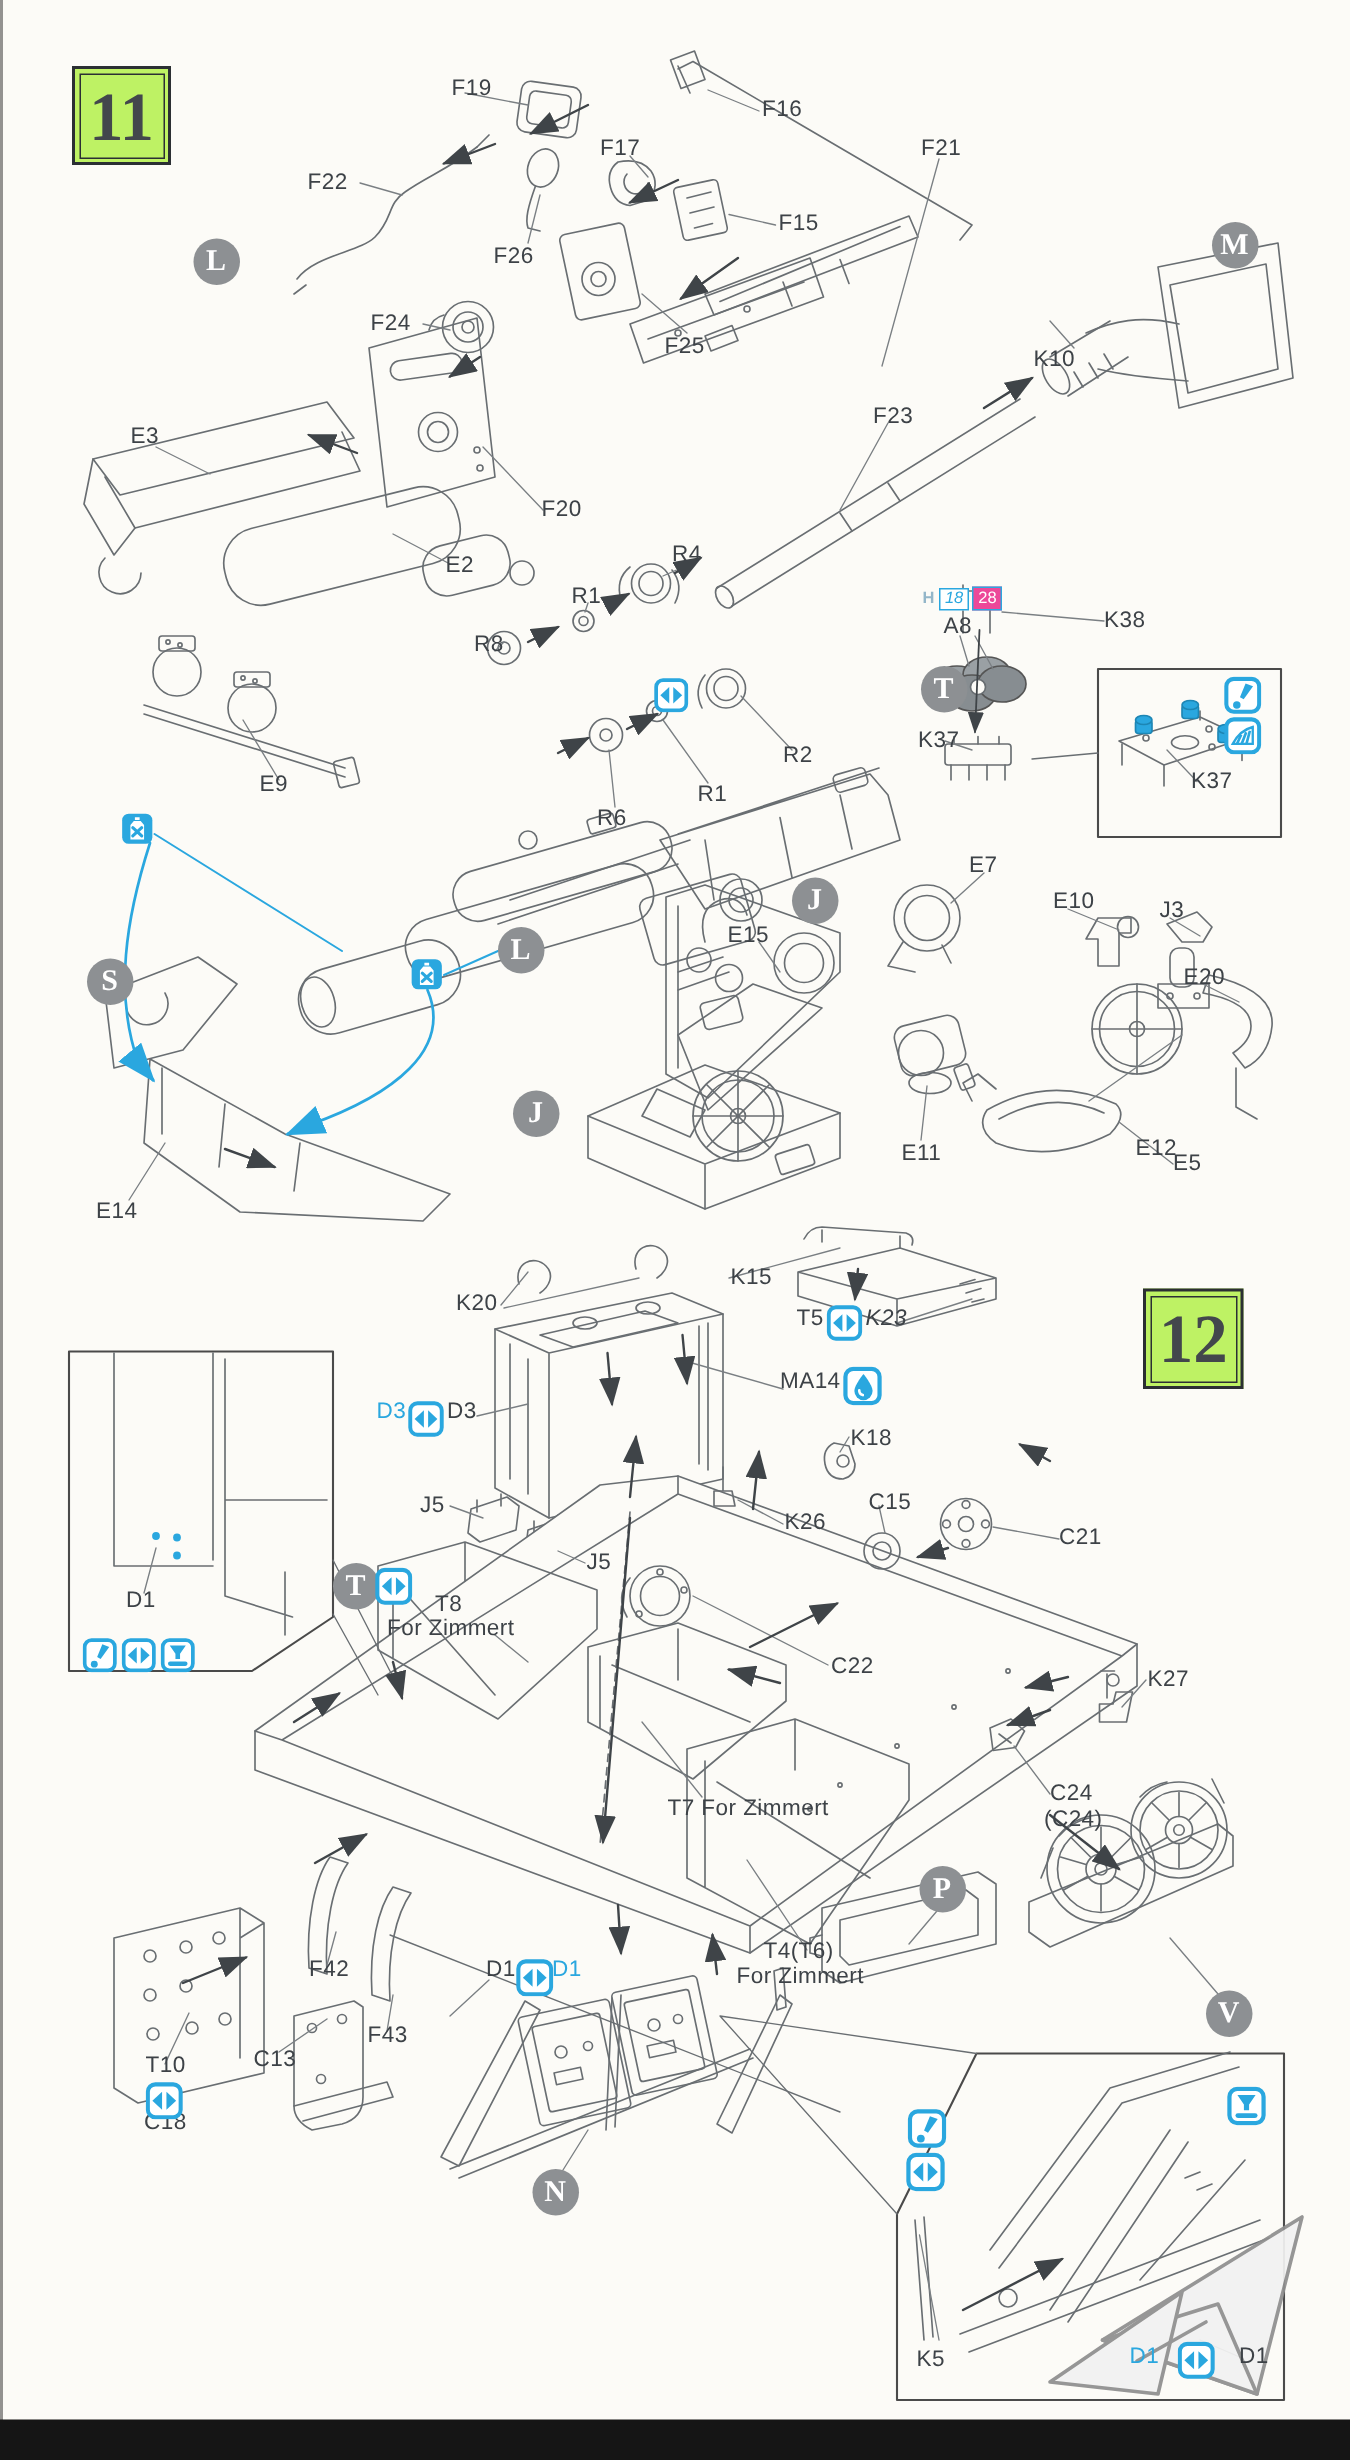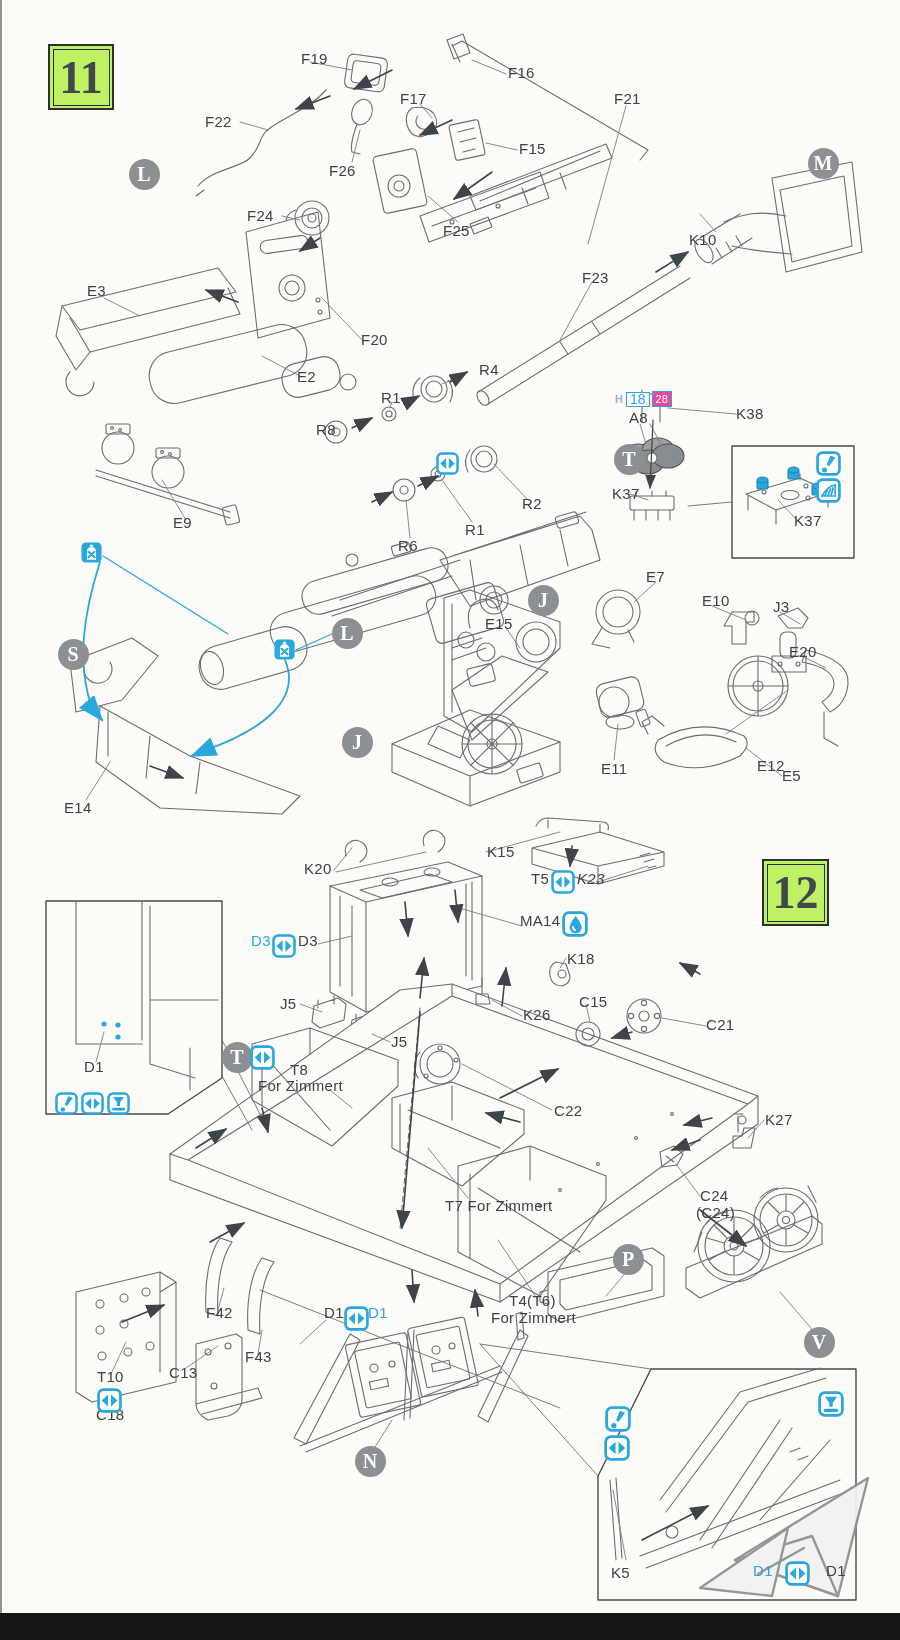--- a/index.html
+++ b/index.html
@@ -11,21 +11,21 @@
            font-family:"Liberation Serif",serif;font-weight:bold;font-size:20px;
            display:flex;align-items:center;justify-content:center;}
   .icon{position:absolute;}
   .icon svg{display:block;width:100%;height:100%;}
   .stepbox{position:absolute;border:2px solid #2b2f33;background:#bef264;}
   .stepbox .inner{position:absolute;inset:2.5px;border:1.3px solid #2b2f33;
                   display:flex;align-items:center;justify-content:center;}
   .stepbox .num{font-family:"Liberation Serif",serif;font-weight:bold;font-size:46px;color:#43474c;}
   #paintchip{position:absolute;display:flex;align-items:center;gap:2px;font-size:11px;}
   #paintchip .h{color:#93b6c9;font-weight:bold;margin-right:1px;}
-  #paintchip .c1{border:1.6px solid #2aa7df;color:#2aa7df;background:#fff;padding:0 3px;font-size:14px;line-height:13px;}
+  #paintchip .c1{border:1.6px solid #2aa7df;color:#2aa7df;background:#fff;padding:0 3px;font-size:11px;line-height:13px;font-style:italic;}
   #paintchip .c2{background:#ec4899;color:#fff;padding:0 3px;font-size:11px;line-height:14px;border:1.6px solid #2aa7df;}
   #watermark{position:absolute;left:560px;top:1590px;width:335px;text-align:right;
              font-weight:bold;font-size:21px;letter-spacing:.5px;color:#c2c2c2;
              -webkit-text-stroke:1.1px #878787;font-family:"Liberation Sans",sans-serif;}
   #bottombar{position:absolute;left:0;top:1613px;width:900px;height:27px;background:#151515;}
   #leftedge{position:absolute;left:0;top:0;width:2px;height:1640px;background:#3c3c3c;opacity:.55;}
 </style>
 </head>
 <body>
 
@@ -452,21 +452,21 @@
       <div class="plabel" style="left: 205px; top: 114px;">F22</div>
       <div class="plabel" style="left: 329px; top: 163px;">F26</div>
       <div class="plabel" style="left: 519px; top: 141px;">F15</div>
       <div class="plabel" style="left: 443px; top: 223px;">F25</div>
       <div class="plabel" style="left: 247px; top: 208px;">F24</div>
       <div class="plabel" style="left: 689px; top: 212px; margin-top: 20px;">K10</div>
       <div class="plabel" style="left: 582px; top: 270px;">F23</div>
       <div class="plabel" style="left: 87px; top: 283px;">E3</div>
       <div class="plabel" style="left: 361px; top: 332px;">F20</div>
       <div class="plabel" style="left: 297px; top: 369px;">E2</div>
-      <div class="plabel" style="left: 448px; top: 362px; margin-left: 31px;">R4</div>
+      <div class="plabel" style="left: 448px; top: 362px;">R4</div>
       <div class="plabel" style="left: 381px; top: 390px;">R1</div>
       <div class="plabel" style="left: 316px; top: 422px;">R8</div>
       <div class="plabel" style="left: 522px; top: 496px;">R2</div>
       <div class="plabel" style="left: 465px; top: 522px;">R1</div>
       <div class="plabel" style="left: 398px; top: 538px;">R6</div>
       <div class="plabel" style="left: 629px; top: 410px;">A8</div>
       <div class="plabel" style="left: 736px; top: 406px;">K38</div>
       <div class="plabel" style="left: 612px; top: 486px;">K37</div>
       <div class="plabel" style="left: 794px; top: 513px;">K37</div>
       <div class="plabel" style="left: 173px; top: 515px;">E9</div>

